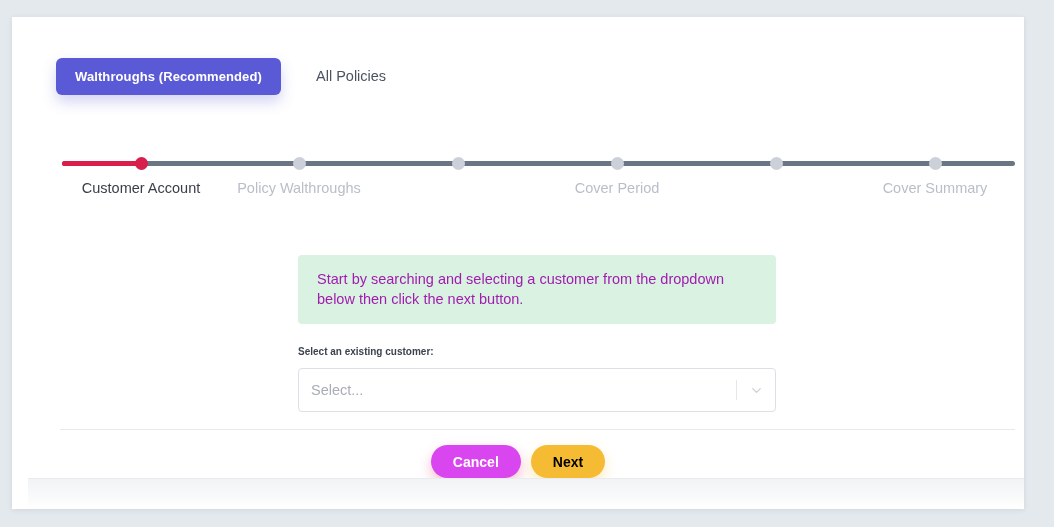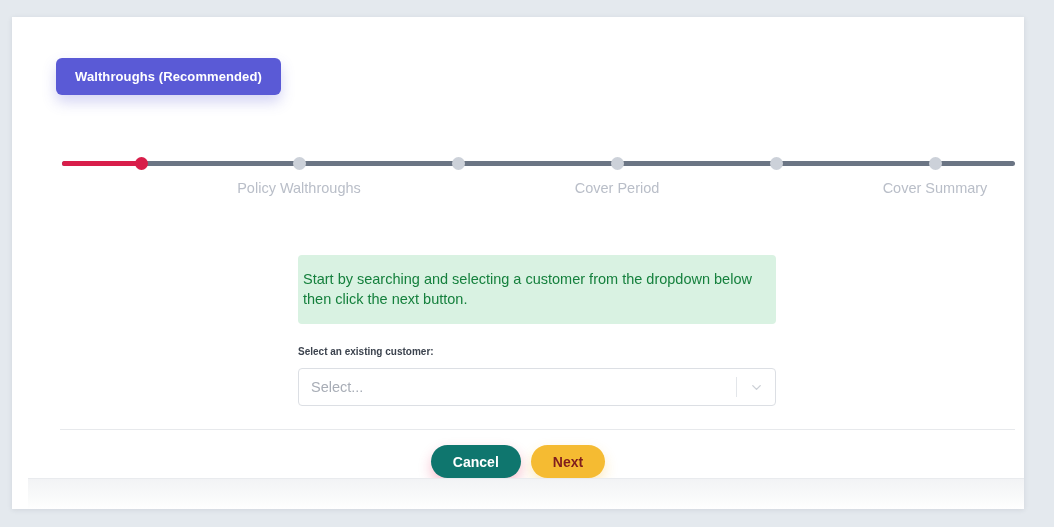--- a/index.html
+++ b/index.html
@@ -146,35 +146,35 @@
     position: absolute;
     left: 286px;
     top: 238px;
     width: 478px;
   }
   #info-box {
     width: 478px;
     min-height: 68px;
     background: #d9f2e2;
     border-radius: 4px;
-    padding: 14px 19px 15px 5px;
-    color: #15803d;
+    padding: 14px 19px 15px 19px;
+    color: #a21caf;
     font-size: 14.5px;
     line-height: 20px;
   }
   #field-label {
     margin-top: 22px;
     font-size: 10px;
     font-weight: bold;
     color: #3c434e;
   }
   #select-control {
     margin-top: 11px;
     width: 478px;
-    height: 38px;
+    height: 44px;
     border: 1px solid #dcdfe4;
     border-radius: 4px;
     background: #ffffff;
     display: flex;
     align-items: center;
     cursor: pointer;
   }
   #select-value {
     flex: 1;
     padding-left: 12px;
@@ -219,47 +219,49 @@
     border: none;
     border-radius: 18px;
     height: 33px;
     font-size: 14px;
     font-weight: bold;
     cursor: pointer;
     padding: 0 22px;
     white-space: nowrap;
   }
   .btn-cancel {
-    background: #0f766e;
+    background: #d946ef;
     color: #ffffff;
     box-shadow: 0 6px 13px rgba(221,29,79,0.28);
   }
   .btn-next {
     background: #f5bb32;
-    color: #7f1d1d;
+    color: #000000;
     box-shadow: 0 6px 13px rgba(245,187,50,0.30);
   }
 </style>
 </head>
 <body>
 
 <div id="page">
 
   <div id="card">
 
     <div id="tabbar">
       <button class="tab-pill">Walthroughs (Recommended)</button>
+      <button class="tab-plain">All Policies</button>
     </div>
 
     <div id="stepper">
       <div class="track"></div>
       <div class="track-done"></div>
 
       <div class="step active" style="left:79px;">
         <div class="dot"></div>
+        <div class="step-label">Customer Account</div>
       </div>
       <div class="step" style="left:237px;">
         <div class="dot"></div>
         <div class="step-label">Policy Walthroughs</div>
       </div>
       <div class="step" style="left:396px;">
         <div class="dot"></div>
       </div>
       <div class="step" style="left:555px;">
         <div class="dot"></div>

